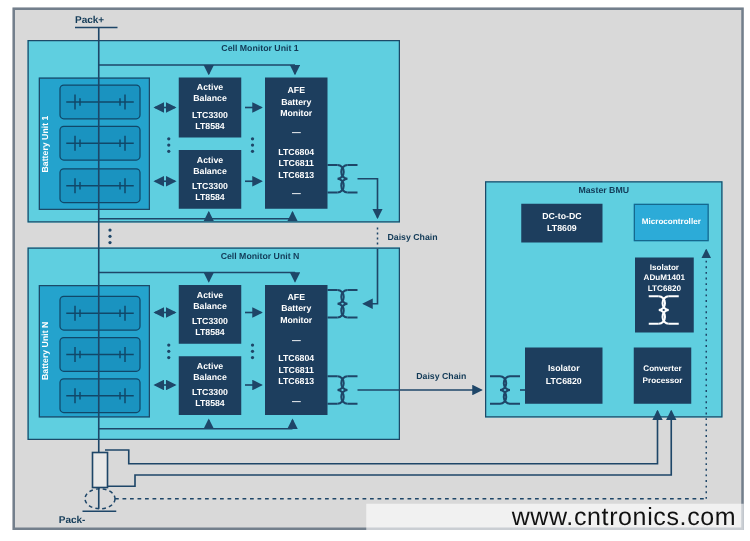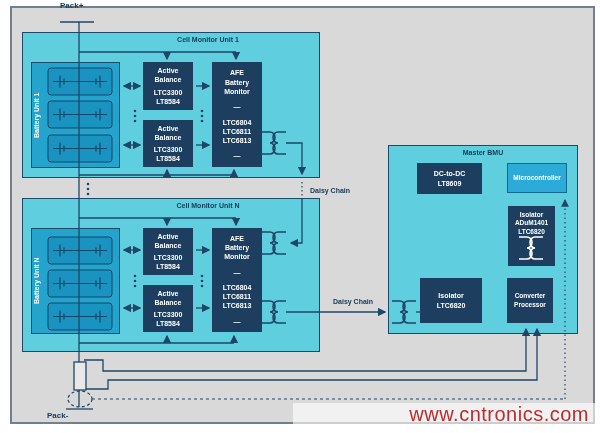--- a/index.html
+++ b/index.html
@@ -29,32 +29,32 @@
   .title { position:absolute; color:#123a57; font-weight:bold; font-size:7px;
            text-align:center; }
   .vlabel { position:absolute; writing-mode:vertical-rl; transform:rotate(180deg);
             color:#ffffff; font-weight:bold; font-size:7px; text-align:center; }
   .packlbl { position:absolute; color:#123a57; font-weight:bold; font-size:8px; }
   .daisylbl { position:absolute; color:#123a57; font-weight:bold; font-size:7px; }
 
   .wm-band { position:absolute; left:293px; top:403px; width:302px; height:22px;
              background:rgba(255,255,255,0.62); display:flex; align-items:center;
              justify-content:flex-end; padding-right:6px; box-sizing:border-box; }
-  .wm-text { color:#b91c1c; opacity:0.92; font-size:20px; letter-spacing:0.5px; }
+  .wm-text { color:#000000; opacity:0.92; font-size:20px; letter-spacing:0.5px; }
 
   svg.overlay { position:absolute; left:0; top:0; pointer-events:none; z-index:5; }
 </style>
 </head>
 <body>
 
 <div id="stage">
 
   <div class="frame"></div>
 
-  <div class="packlbl" style="left:60px; top:1px;">Pack+</div>
+  <div class="packlbl" style="left:60px; top:11px;">Pack+</div>
   <div class="packlbl" style="left:47px; top:411px;">Pack-</div>
 
   <div class="container cmu1"></div>
   <div class="title" style="left:128px; top:36px; width:160px;">Cell Monitor Unit 1</div>
   <div class="battery bat1"></div>
   <div class="vlabel" style="left:33px; top:62px; height:106px; width:12px;">Battery Unit 1</div>
 
   <div class="block" style="left:143px; top:62px; width:50px; height:48px;">
     <span class="pre">Active
 Balance</span>

